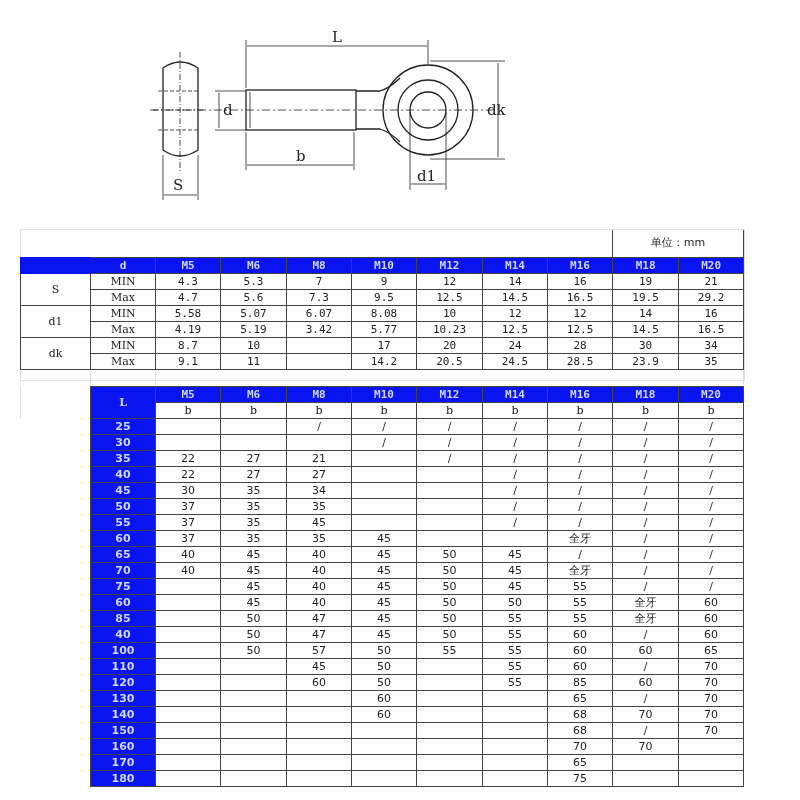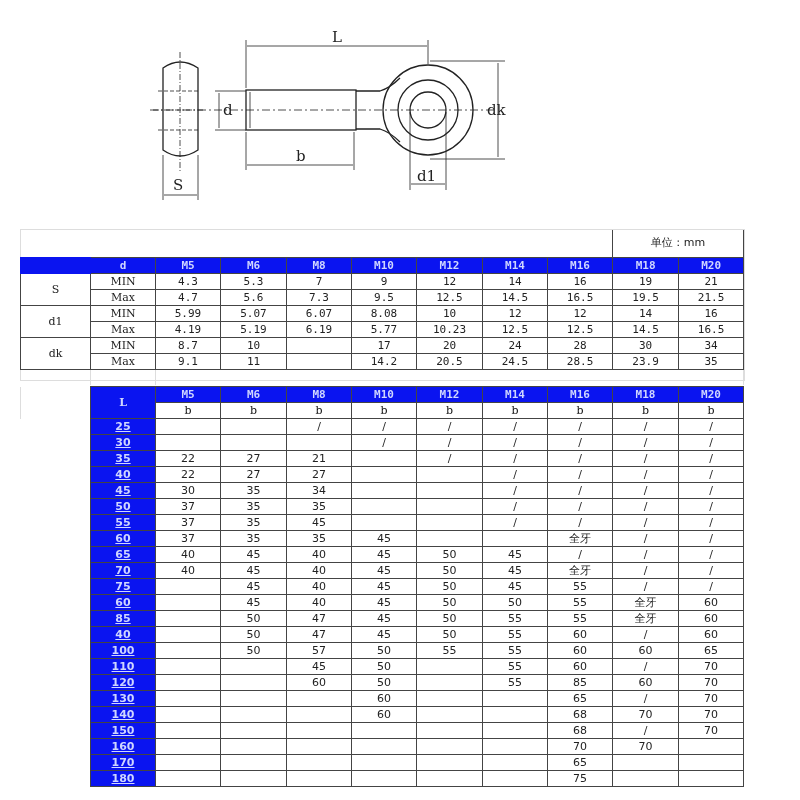--- a/index.html
+++ b/index.html
@@ -1,21 +1,21 @@
 <!DOCTYPE html>
 <html><head>
 <meta charset="utf-8">
 <style>
   html,body{margin:0;padding:0;background:#fff;}
   body{width:800px;height:800px;position:relative;overflow:hidden;font-family:"DejaVu Sans Mono","Liberation Mono",monospace;color:#222;}
   #drawing{position:absolute;left:0;top:0;width:800px;height:215px;}
   .tbl{position:absolute;border-collapse:collapse;table-layout:fixed;padding-left:32px;}
   .tbl td{border:1px solid #444;padding:0;text-align:center;font-size:11px;line-height:14px;height:15px;white-space:nowrap;overflow:hidden;}
   .hdr td{background:#0a14f0;color:#cfd6ff;font-weight:bold;}
-  .blue{background:#0a14f0 !important;color:#cfd6ff;font-weight:bold;text-decoration:underline;}
+  .blue{background:#0a14f0 !important;color:#cfd6ff;font-weight:bold;}
   .lbl{font-family:"DejaVu Serif","Liberation Serif",serif;font-size:10px;}
   .big{font-family:"DejaVu Serif","Liberation Serif",serif;font-size:13px;}
   .unit{font-family:"DejaVu Sans","Liberation Sans",sans-serif;font-size:12px;}
   .Lhead{font-family:"DejaVu Serif","Liberation Serif",serif;font-size:18px;font-weight:normal;color:#fff;}
   .bcell{background:#fff !important;color:#111;font-family:"DejaVu Serif","Liberation Serif",serif;font-weight:normal;font-size:11px;}
   .Lnum{font-family:"DejaVu Sans","Liberation Sans",sans-serif;font-weight:bold;font-size:12px;}
   .val2{font-family:"DejaVu Sans","Liberation Sans",sans-serif;font-size:12px;}
   .nob{border:none !important;}
   .frame{position:absolute;border:1px solid #ccc;}
 </style>
@@ -126,40 +126,40 @@
       <tr>
         <td class="lbl">Max</td>
         <td>4.7</td>
         <td>5.6</td>
         <td>7.3</td>
         <td>9.5</td>
         <td>12.5</td>
         <td>14.5</td>
         <td>16.5</td>
         <td>19.5</td>
-        <td>21.5</td>
+        <td>29.2</td>
       </tr>
       <tr>
         <td rowspan="2" class="big">d1</td>
         <td class="lbl">MIN</td>
-        <td>5.99</td>
+        <td>5.58</td>
         <td>5.07</td>
         <td>6.07</td>
         <td>8.08</td>
         <td>10</td>
         <td>12</td>
         <td>12</td>
         <td>14</td>
         <td>16</td>
       </tr>
       <tr>
         <td class="lbl">Max</td>
         <td>4.19</td>
         <td>5.19</td>
-        <td>6.19</td>
+        <td>3.42</td>
         <td>5.77</td>
         <td>10.23</td>
         <td>12.5</td>
         <td>12.5</td>
         <td>14.5</td>
         <td>16.5</td>
       </tr>
       <tr>
         <td rowspan="2" class="big">dk</td>
         <td class="lbl">MIN</td>

